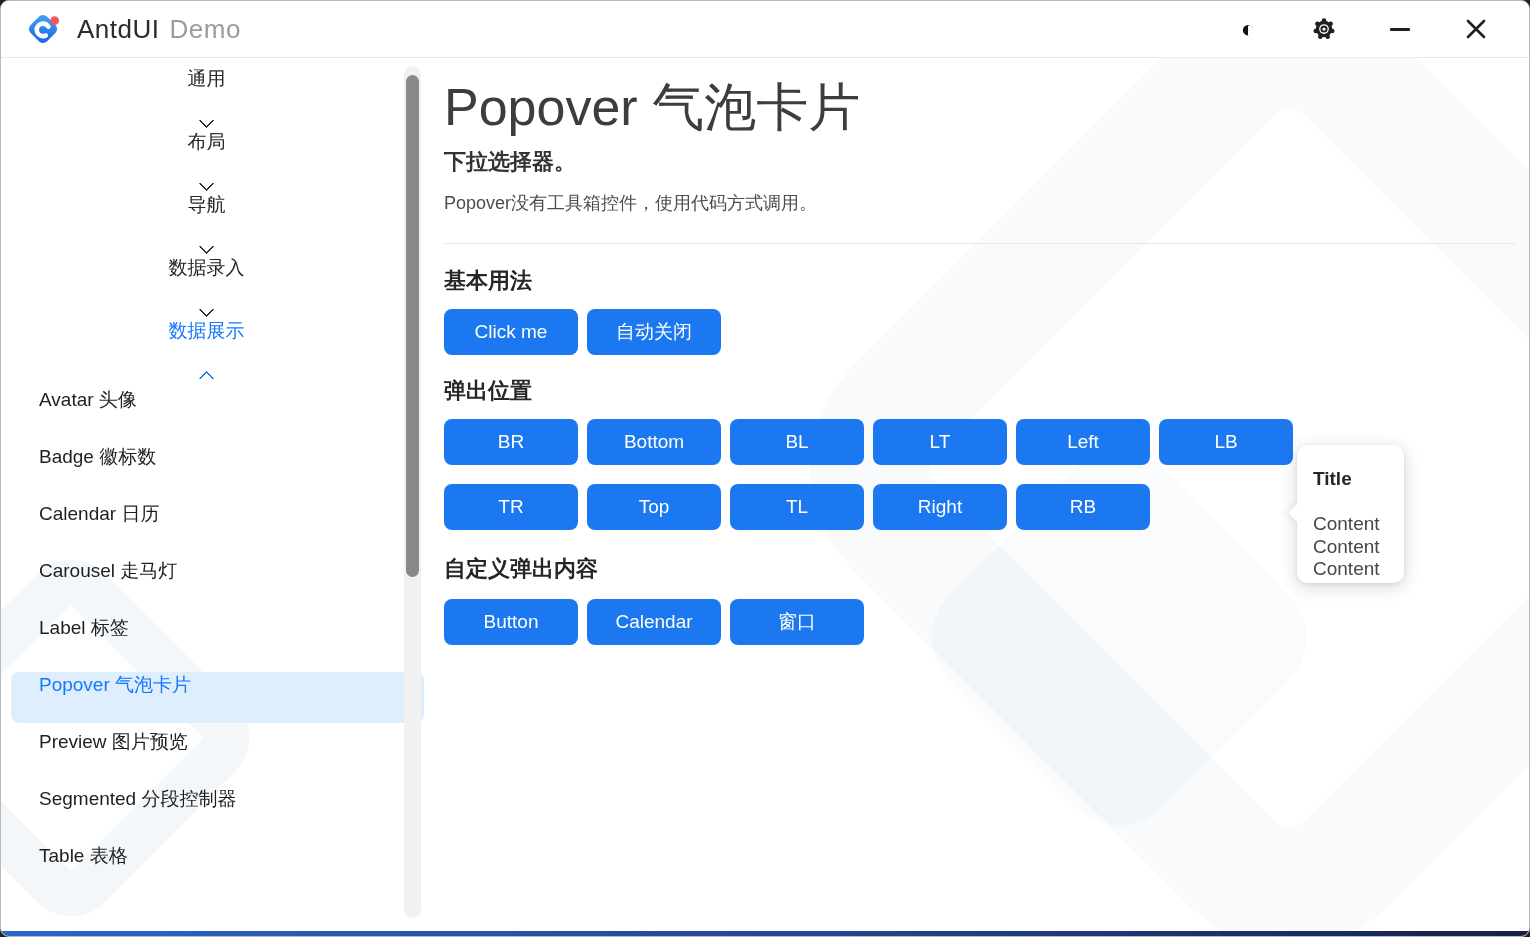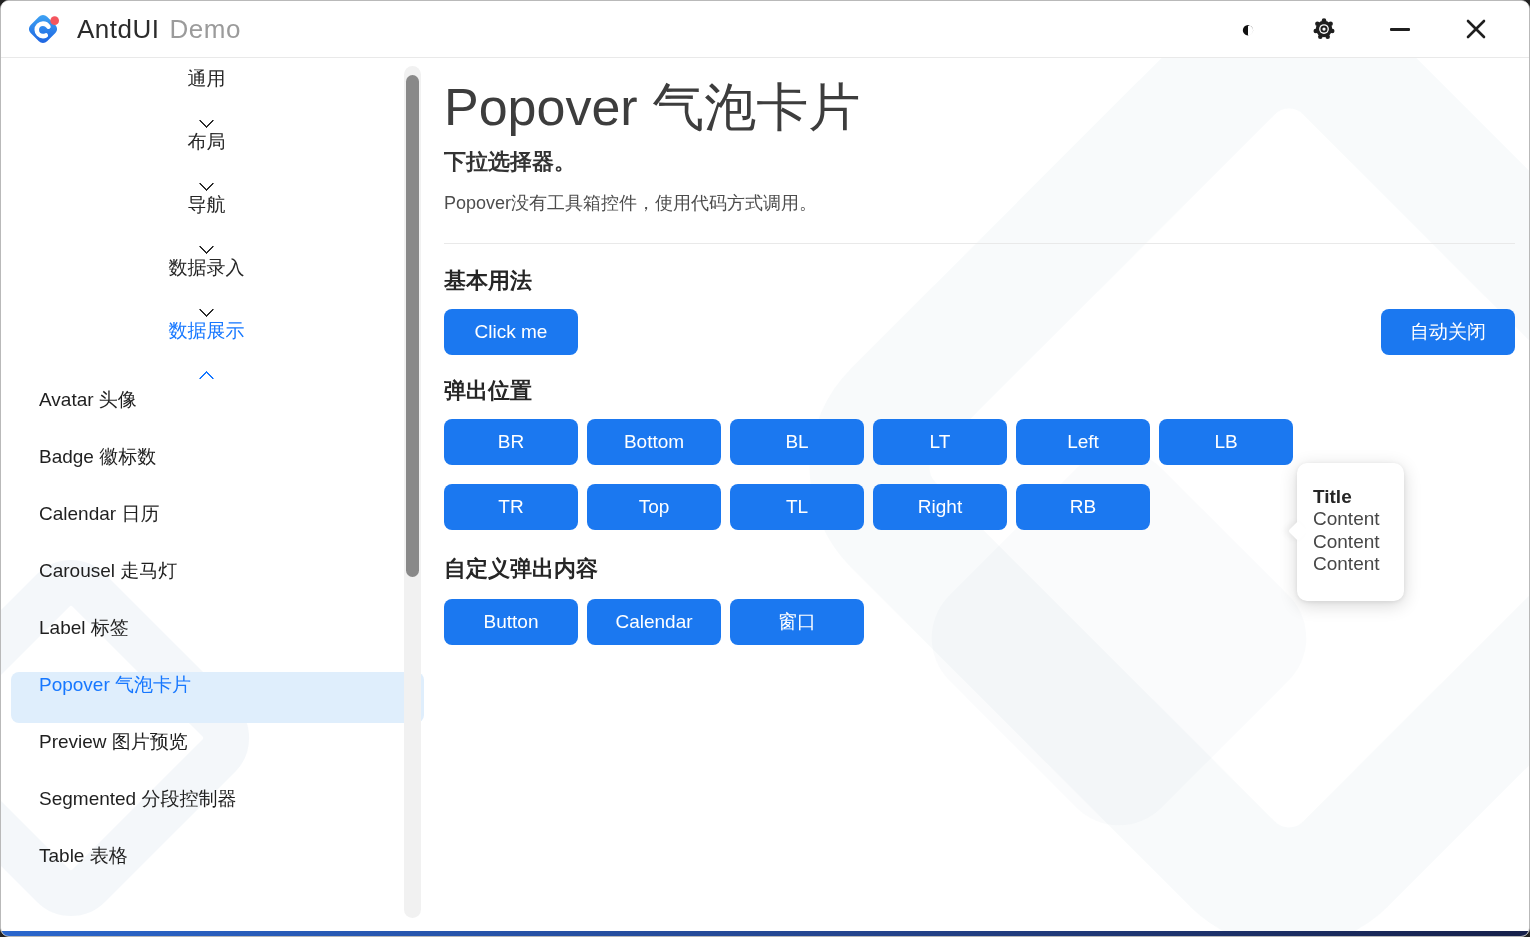--- a/index.html
+++ b/index.html
@@ -74,46 +74,46 @@
   .main { position: relative; flex: 1; padding: 18px 14px 0 18px; overflow: hidden; }
   .h1 { font-size: 52px; font-weight: 500; color: #3d3d3d; line-height: 1.22; }
   .subtitle { margin-top: 8px; font-size: 22px; font-weight: 700; color: #333; }
   .desc { margin-top: 14px; font-size: 18px; color: #4d4d4d; }
   .hr { margin-top: 28px; height: 1px; background: #e9e9e9; }
   .section-h { font-size: 22px; font-weight: 700; color: #262626; }
   .sh1 { margin-top: 22px; }
   .sh2 { margin-top: 21px; }
   .sh3 { margin-top: 24px; }
   .btn-row { display: flex; gap: 9px; }
-  .br1 { margin-top: 13px; justify-content: space-between; }
+  .br1 { margin-top: 13px; }
   .br2 { margin-top: 13px; }
   .br3 { margin-top: 19px; }
   .br4 { margin-top: 15px; }
   .btn {
     width: 134px; height: 46px; border: none; border-radius: 8px;
     background: #1b78f0; color: #fff; font-size: 19px;
     font-family: "Liberation Sans", "DejaVu Sans", sans-serif;
     display: flex; align-items: center; justify-content: center; cursor: pointer;
   }
 
   
   .popover {
-    position: absolute; left: 1296px; top: 462px; width: 107px; height: 138px;
+    position: absolute; left: 1296px; top: 444px; width: 107px; height: 138px;
     background: #fff; border-radius: 10px; z-index: 20;
     box-shadow: 0 4px 18px rgba(0,0,0,0.16), 0 1px 4px rgba(0,0,0,0.08);
     padding: 23px 0 0 16px;
   }
   .pop-arrow {
     position: absolute; left: -6px; top: 61px; width: 14px; height: 14px;
     background: #fff; transform: rotate(45deg); border-radius: 2px;
     box-shadow: -3px 3px 6px rgba(0,0,0,0.06);
   }
   .pop-title { font-size: 19px; font-weight: 700; color: #262626; }
   .pop-line { font-size: 19px; color: #474747; line-height: 22.5px; }
-  .pop-lines { margin-top: 0; }
+  .pop-lines { margin-top: 23px; }
 </style>
 </head>
 <body>
 
 <div class="window">
 
   <div class="titlebar">
     <svg class="logo" viewBox="0 0 48 48">
       <defs>
         <linearGradient id="lg" x1="0" y1="0" x2="1" y2="1">

